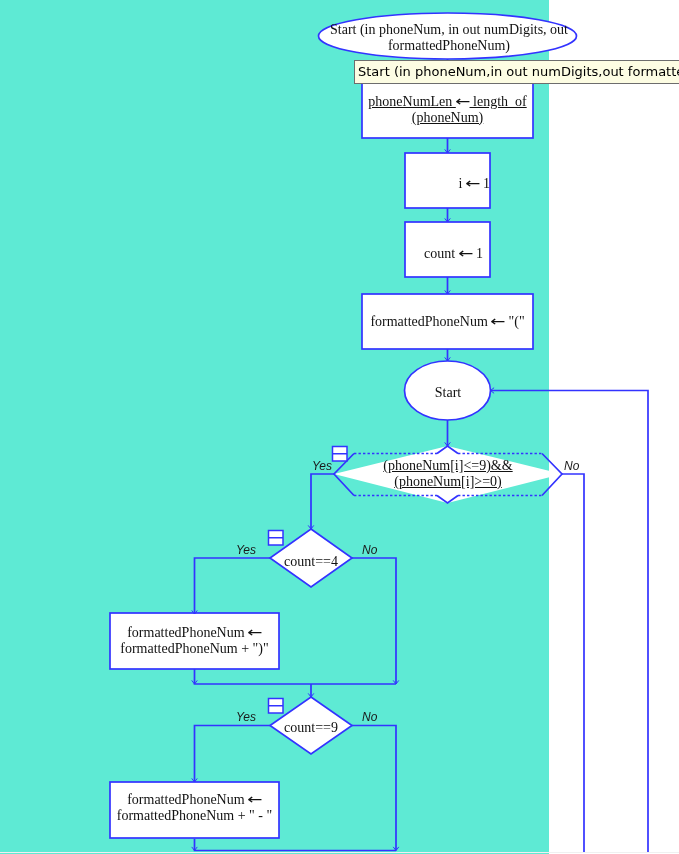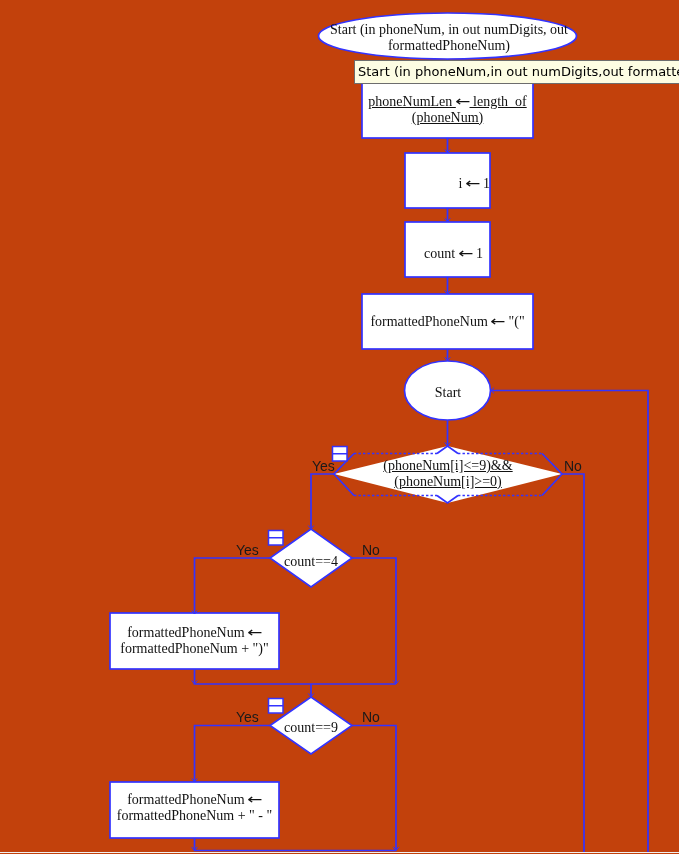--- a/index.html
+++ b/index.html
@@ -1,24 +1,24 @@
 <!DOCTYPE html>
 <html><head>
 <meta charset="utf-8">
 <style>
   html,body{margin:0;padding:0;background:#fff;}
   body{width:679px;height:854px;overflow:hidden;font-family:"Liberation Serif",serif;}
-  #stage{position:relative;width:679px;height:854px;background:#c2410c;}
+  #stage{position:relative;width:549px;height:854px;background:#5eead4;}
   svg.flow{position:absolute;left:0;top:0;width:679px;height:854px;}
   .nodetext{position:absolute;text-align:center;font-family:"Liberation Serif",serif;
             font-size:14px;line-height:16px;color:#111;}
   .nodetext .arrow-glyph{font-family:"DejaVu Sans",sans-serif;display:inline-block;
             transform:scaleX(1.3);margin:0 1px;}
-  .yn{position:absolute;font-family:"Liberation Sans",sans-serif;font-size:14px;
-      line-height:11px;color:#1a1a1a;}
+  .yn{position:absolute;font-family:"Liberation Sans",sans-serif;font-size:12px;
+      line-height:11px;color:#1a1a1a;font-style:italic;}
   .bottom-divider{position:absolute;left:0;top:852px;width:679px;height:1px;
                   background:#f0f0f0;}
   .tooltip{position:absolute;left:354px;top:60px;height:24px;background:#FDFDE3;
            border:1px solid #6d6d6d;font-family:"DejaVu Sans",sans-serif;
            font-size:13px;color:#000;white-space:nowrap;padding:0 0 0 3px;
            box-sizing:border-box;line-height:22px;}
 </style>
 </head>
 <body>
 

